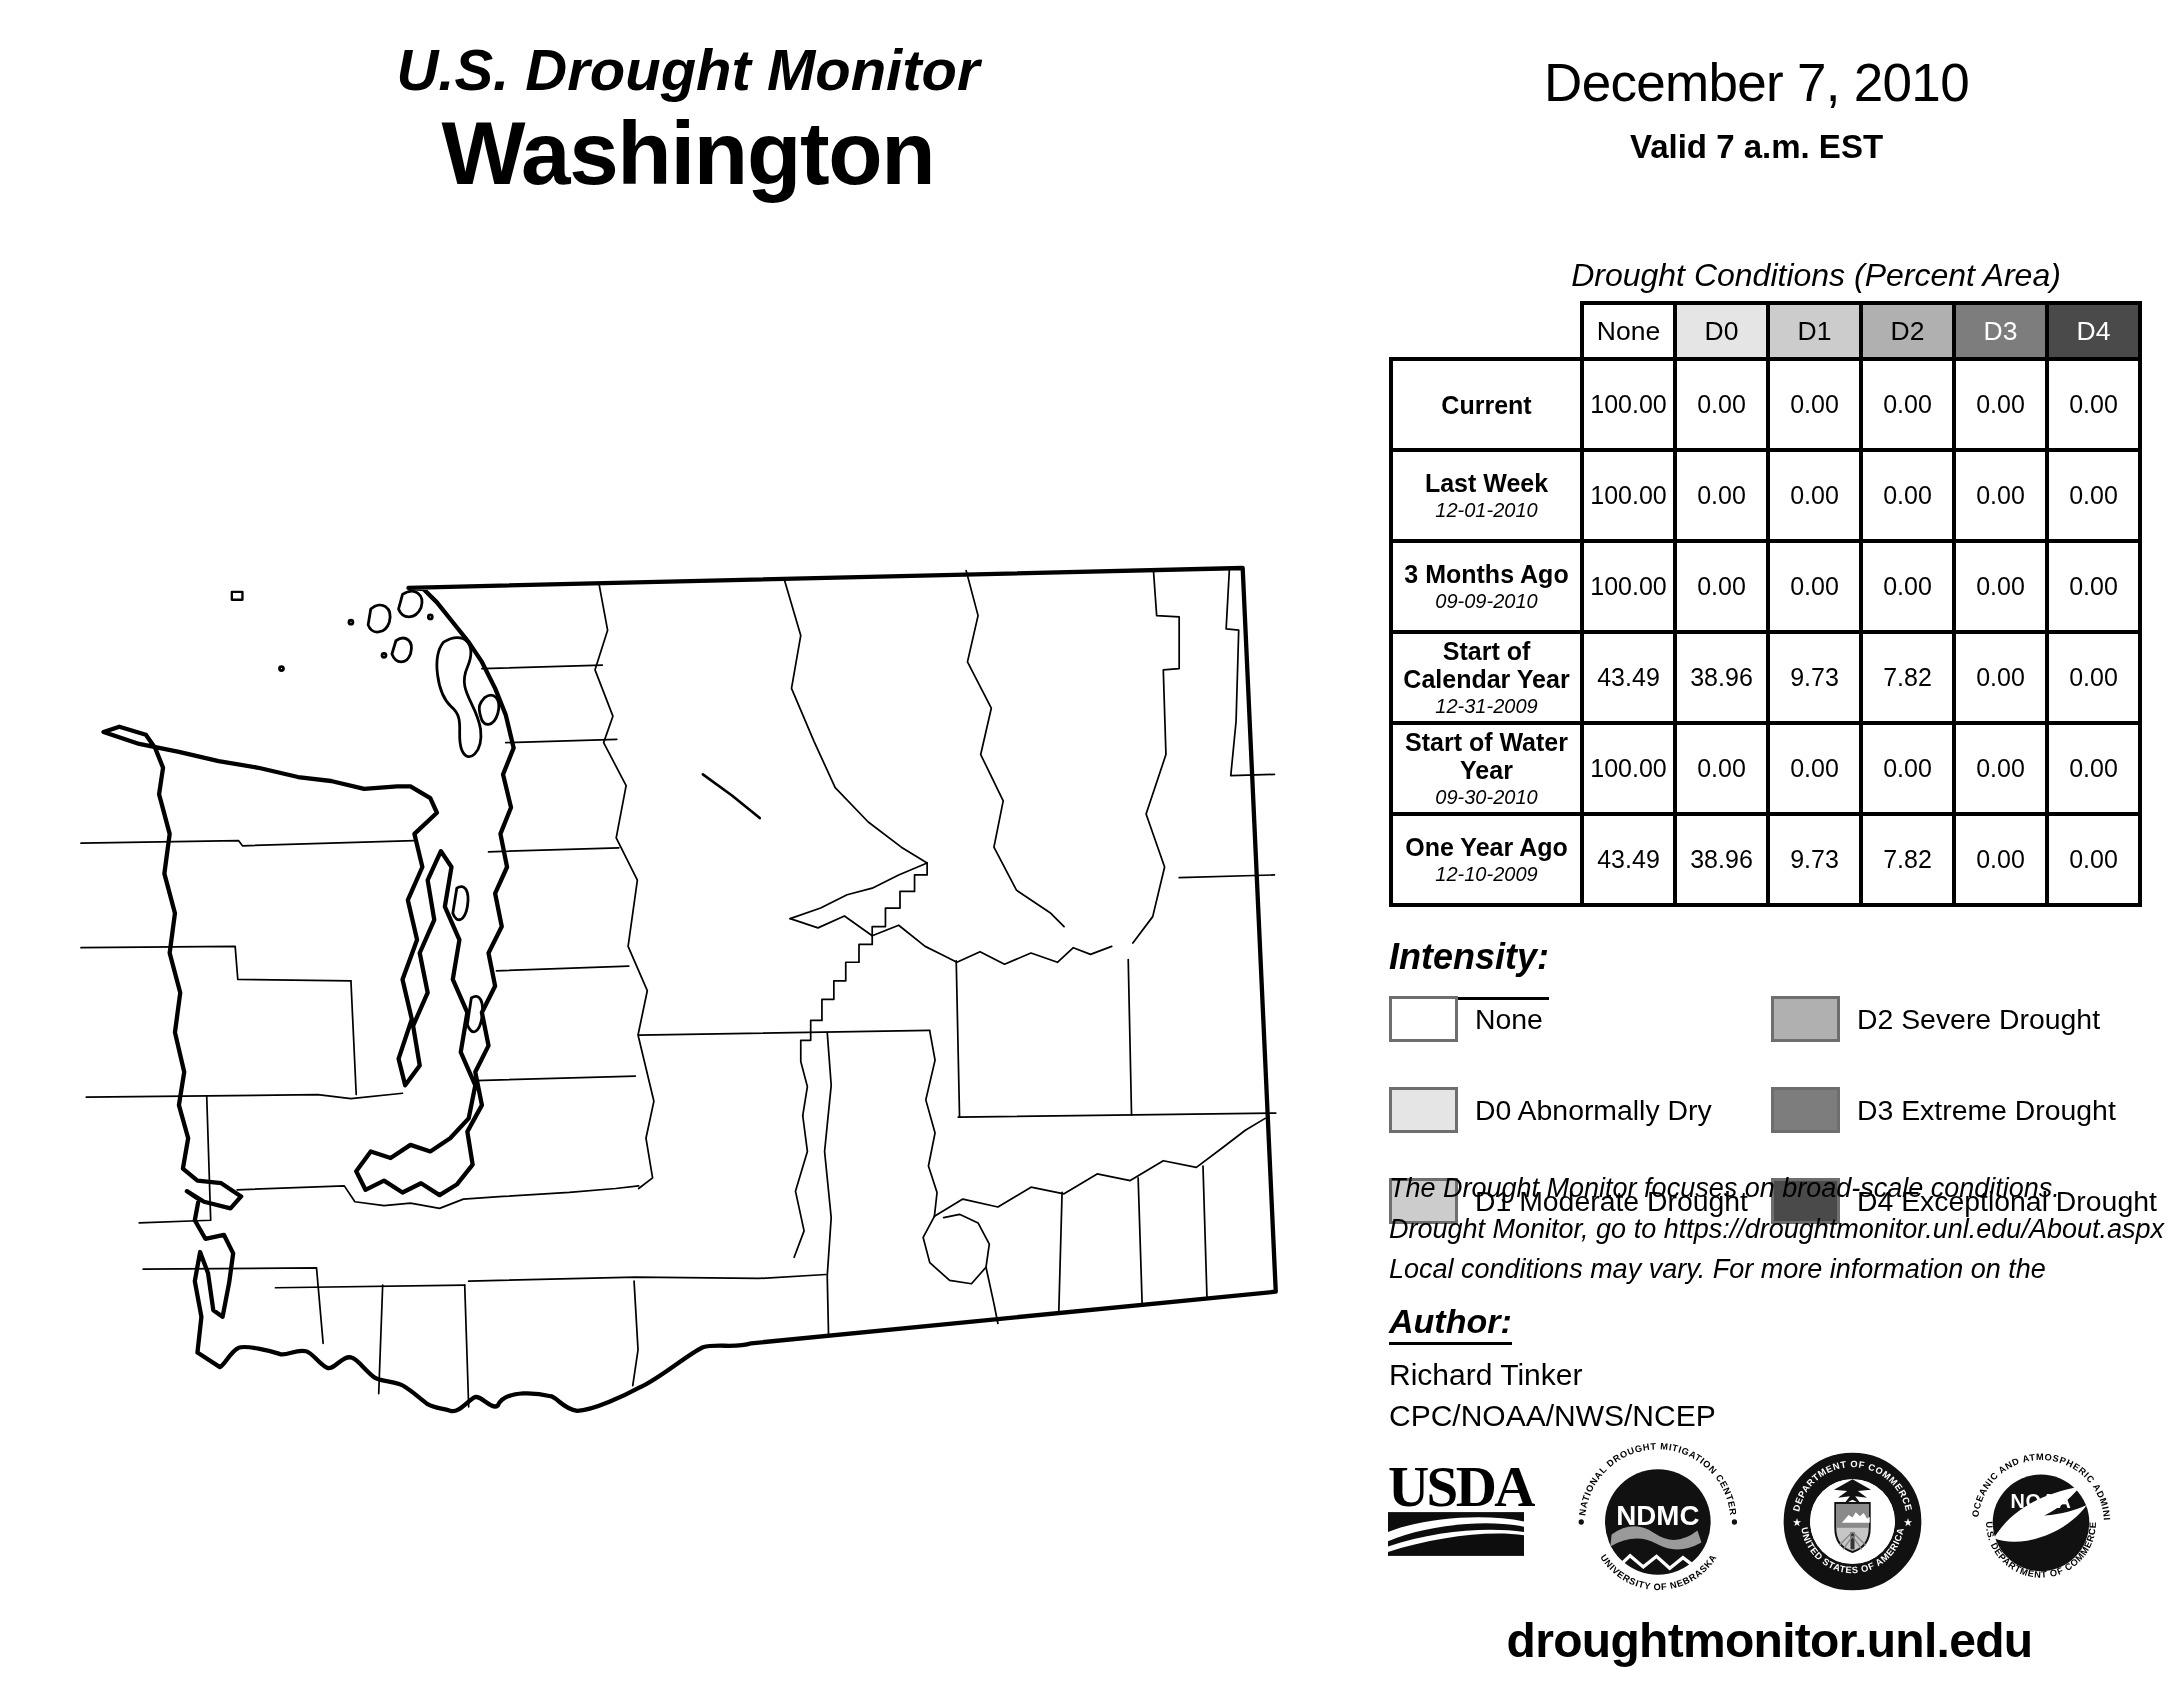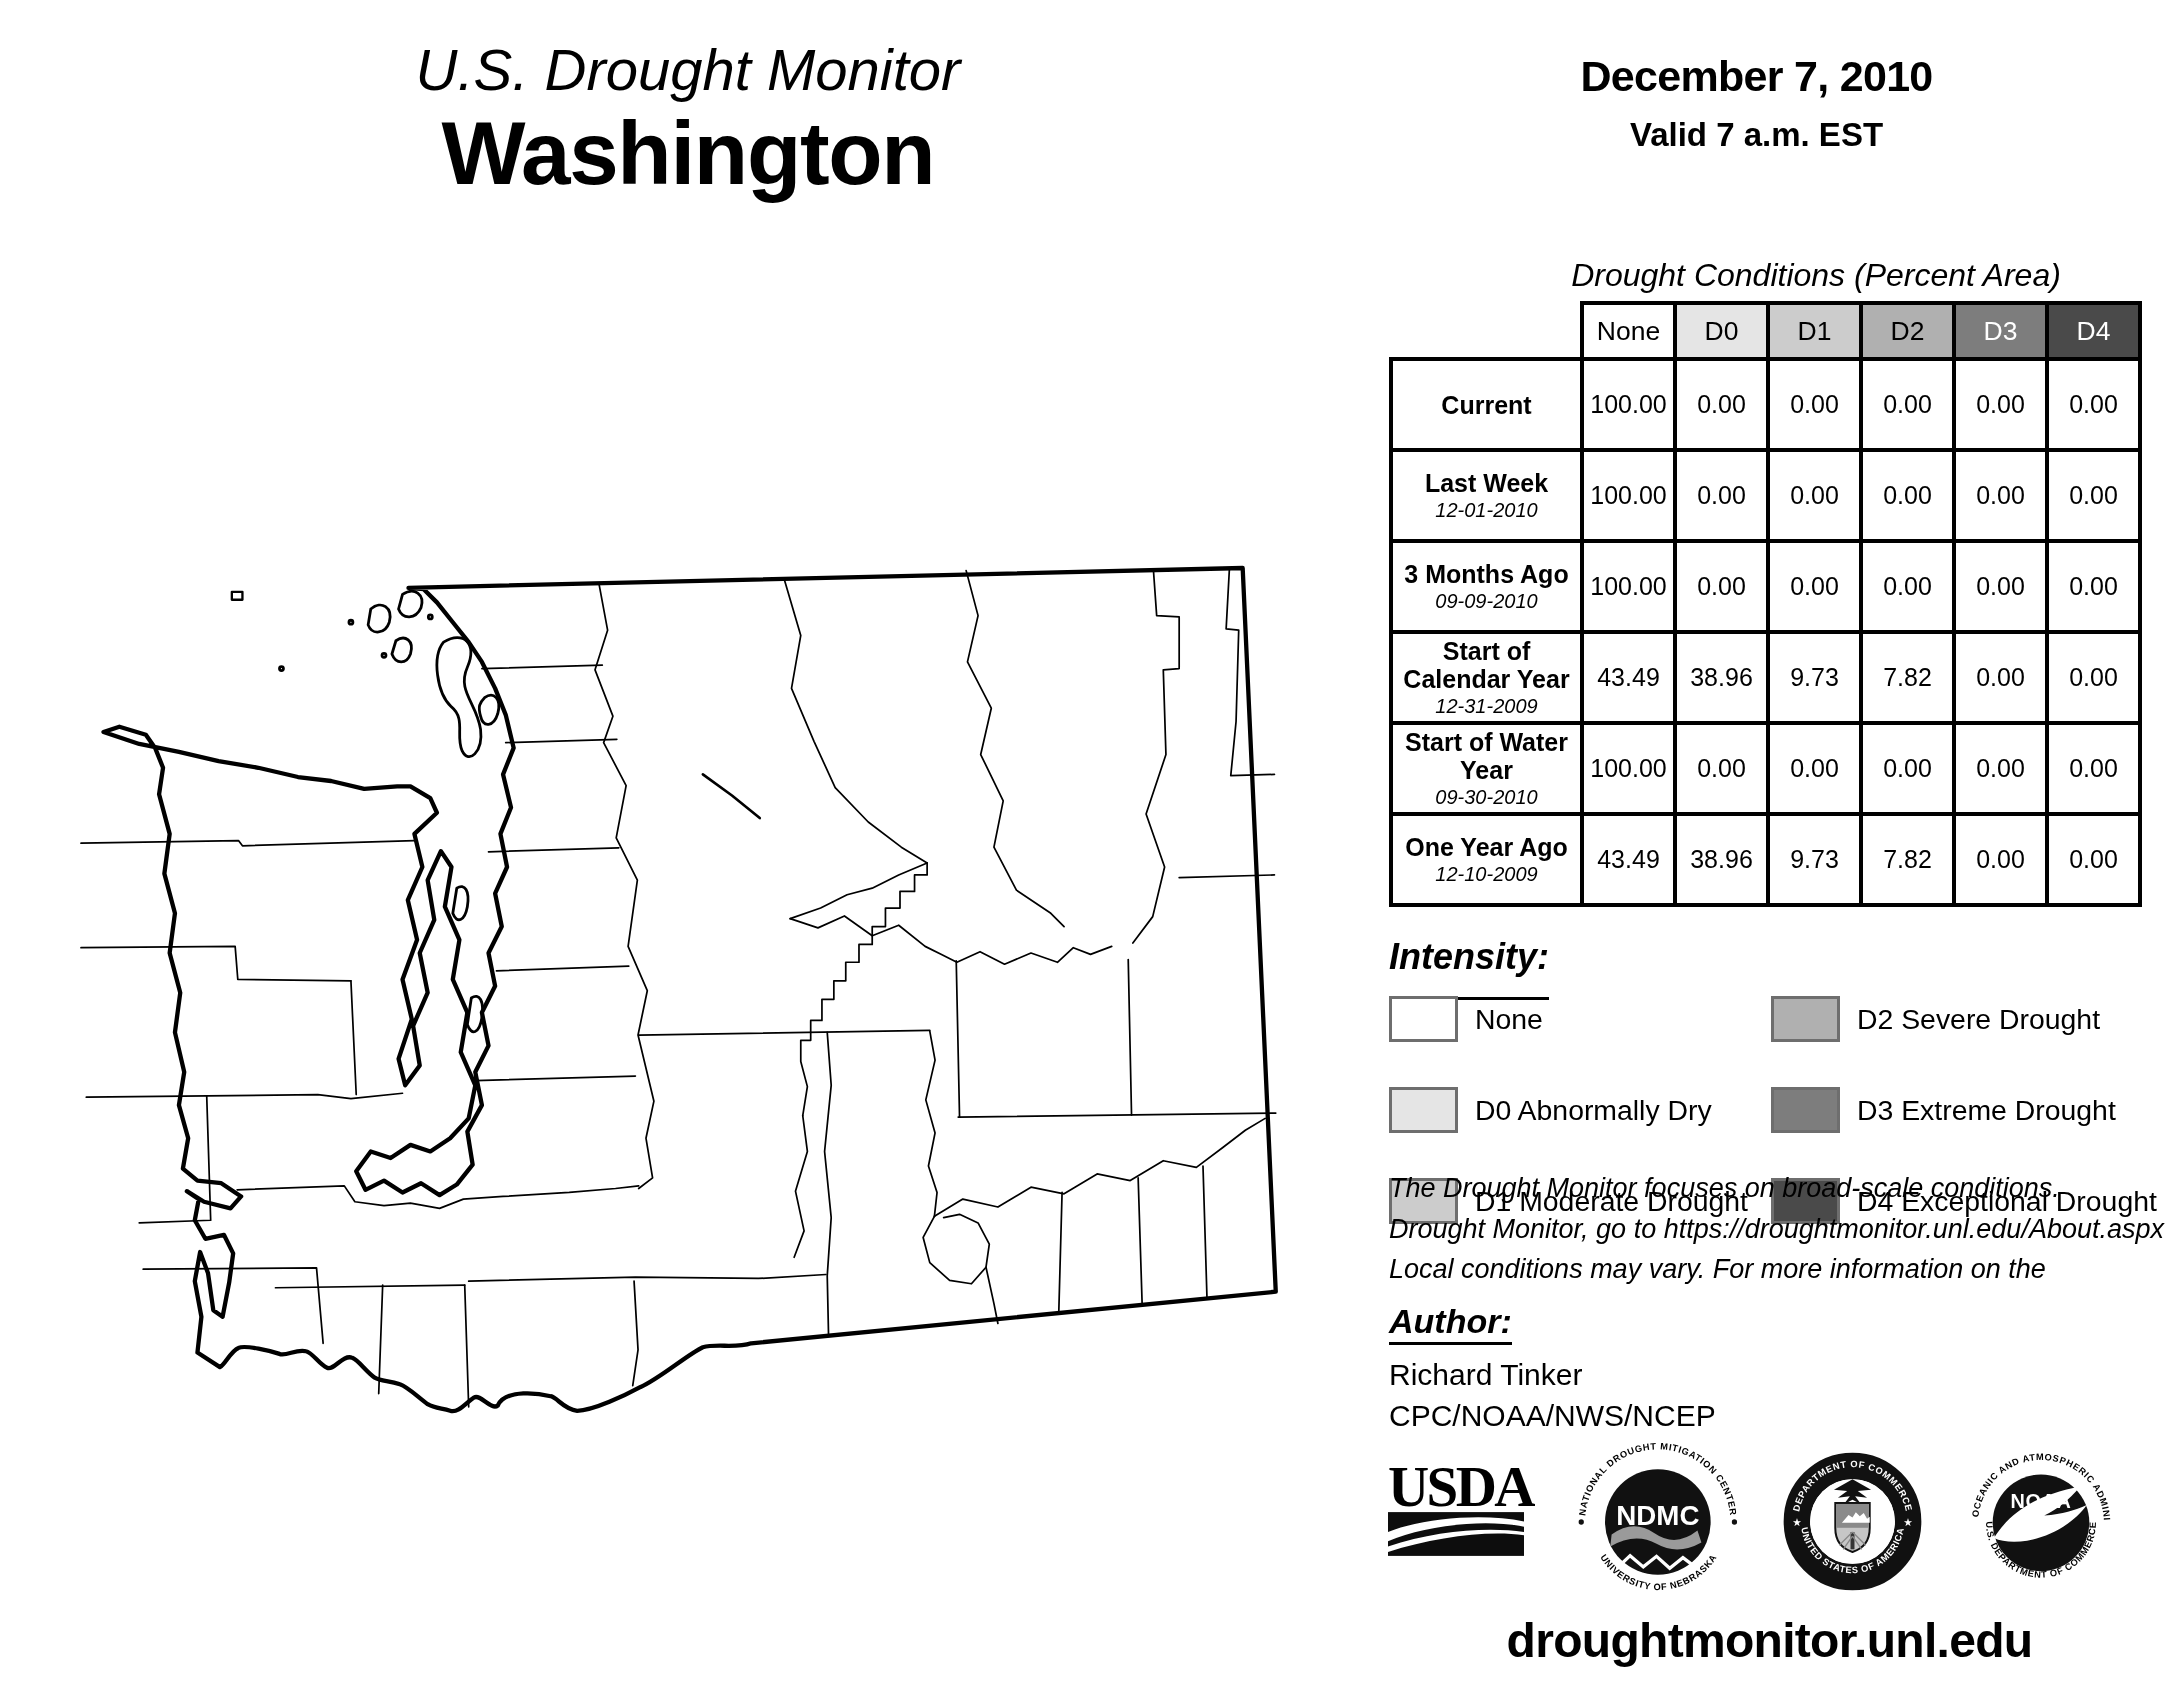--- a/index.html
+++ b/index.html
@@ -2,26 +2,26 @@
 <html style="font-size:10.6px"><head>
 <meta charset="utf-8">
 <style>
   html,body{margin:0;padding:0;background:#fff;}
   .page{position:relative;width:2183px;height:1687px;background:#ffffff;overflow:hidden;
         font-family:"Liberation Sans", sans-serif;color:#000;}
   .abs{position:absolute;}
 
   
   .title-block{left:192px;top:40px;width:992px;text-align:center;}
-  .usdm-title{font-size:58px;font-weight:normal;font-style:italic;line-height:1.05;}
+  .usdm-title{font-size:58px;font-weight:bold;font-style:italic;line-height:1.05;}
   .state-title{font-size:89px;font-weight:bold;line-height:1.05;margin-top:6.6px;letter-spacing:-1.3px;}
 
   
   .date-block{left:1356px;top:52px;width:801px;text-align:center;}
-  .rel-date{font-size:43px;font-weight:bold;letter-spacing:-0.7px;}
+  .rel-date{font-size:53px;font-weight:normal;letter-spacing:-0.7px;}
   .released{font-size:35px;font-weight:bold;font-style:italic;margin-top:12px;}
   .valid{font-size:33px;font-weight:bold;margin-top:14.6px;}
 
   
   .tbl-title{left:1482px;top:257px;width:668px;text-align:center;
              font-size:32px;font-style:italic;}
   table.cond{border-collapse:collapse;position:absolute;left:1389px;top:301px;
              table-layout:fixed;}
   table.cond td, table.cond th{border:4px solid #000;padding:0;text-align:center;vertical-align:middle;}
   table.cond .corner{border:none;background:#fff;}

